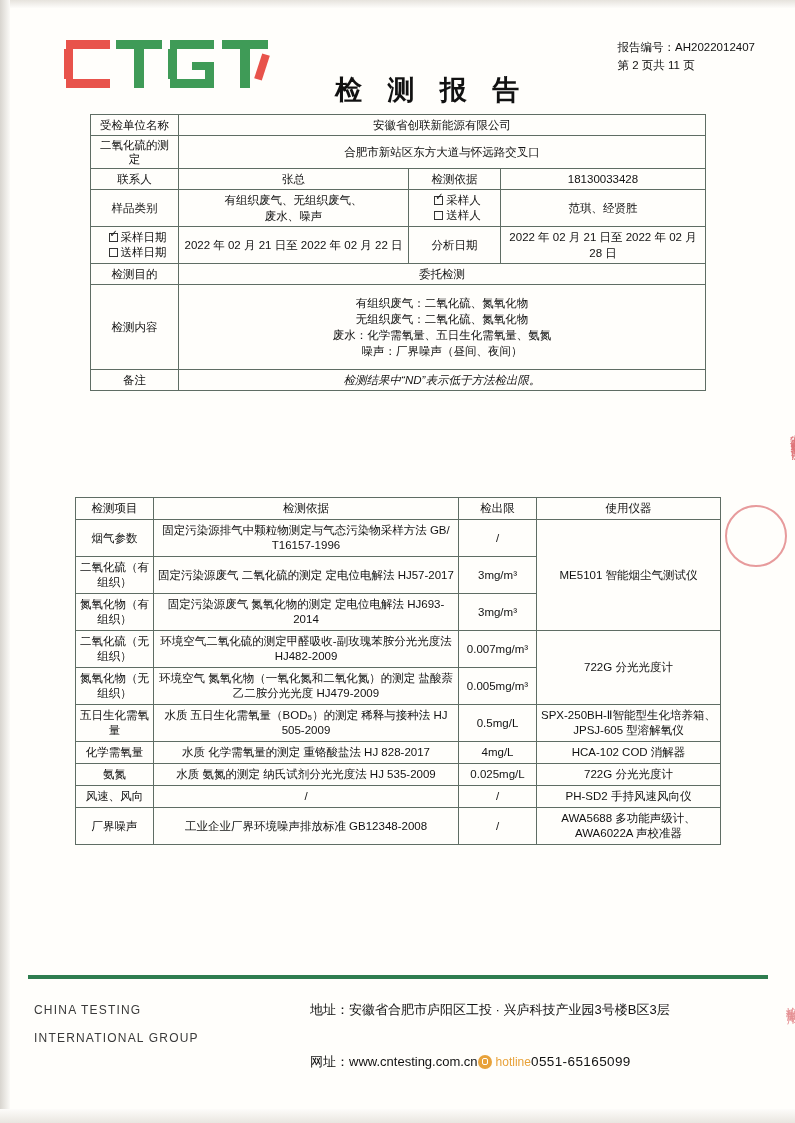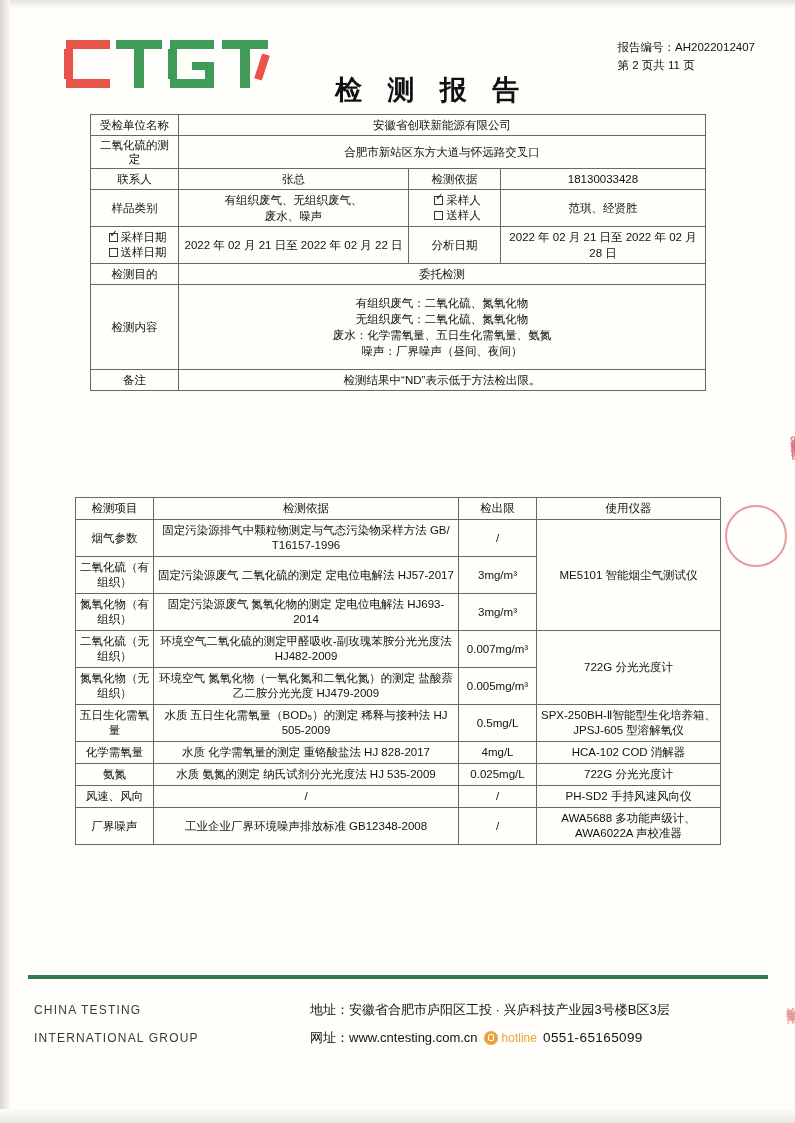--- a/index.html
+++ b/index.html
@@ -223,21 +223,21 @@
     position: absolute;
     left: 282px;
     top: 6px;
     font-size: 13px;
     color: #111;
     line-height: 28px;
   }
   .footer-right .line2 {
     display: flex;
     align-items: center;
-    gap: 6px;
+    margin-top: 24px;
   }
   .hot {
     display: inline-flex;
     align-items: center;
     gap: 4px;
     color: #e8a23a;
     font-size: 12px;
   }
   .hot-dot {
     display: inline-block;
@@ -254,21 +254,21 @@
     width: 6px; height: 7px;
     border: 1.6px solid #fff;
     border-radius: 2px;
     box-sizing: border-box;
   }
   .tel {
     font-size: 13.5px;
     color: #111;
     letter-spacing: .4px;
   }
-  .nd-note { text-align: center; }
+  .nd-note { text-align: center; font-style: italic; }
 </style>
 </head>
 <body>
 
 <div class="page">
   <div class="edge-top"></div>
   <div class="edge-left"></div>
   <div class="edge-bottom"></div>
 
   <div class="content">

